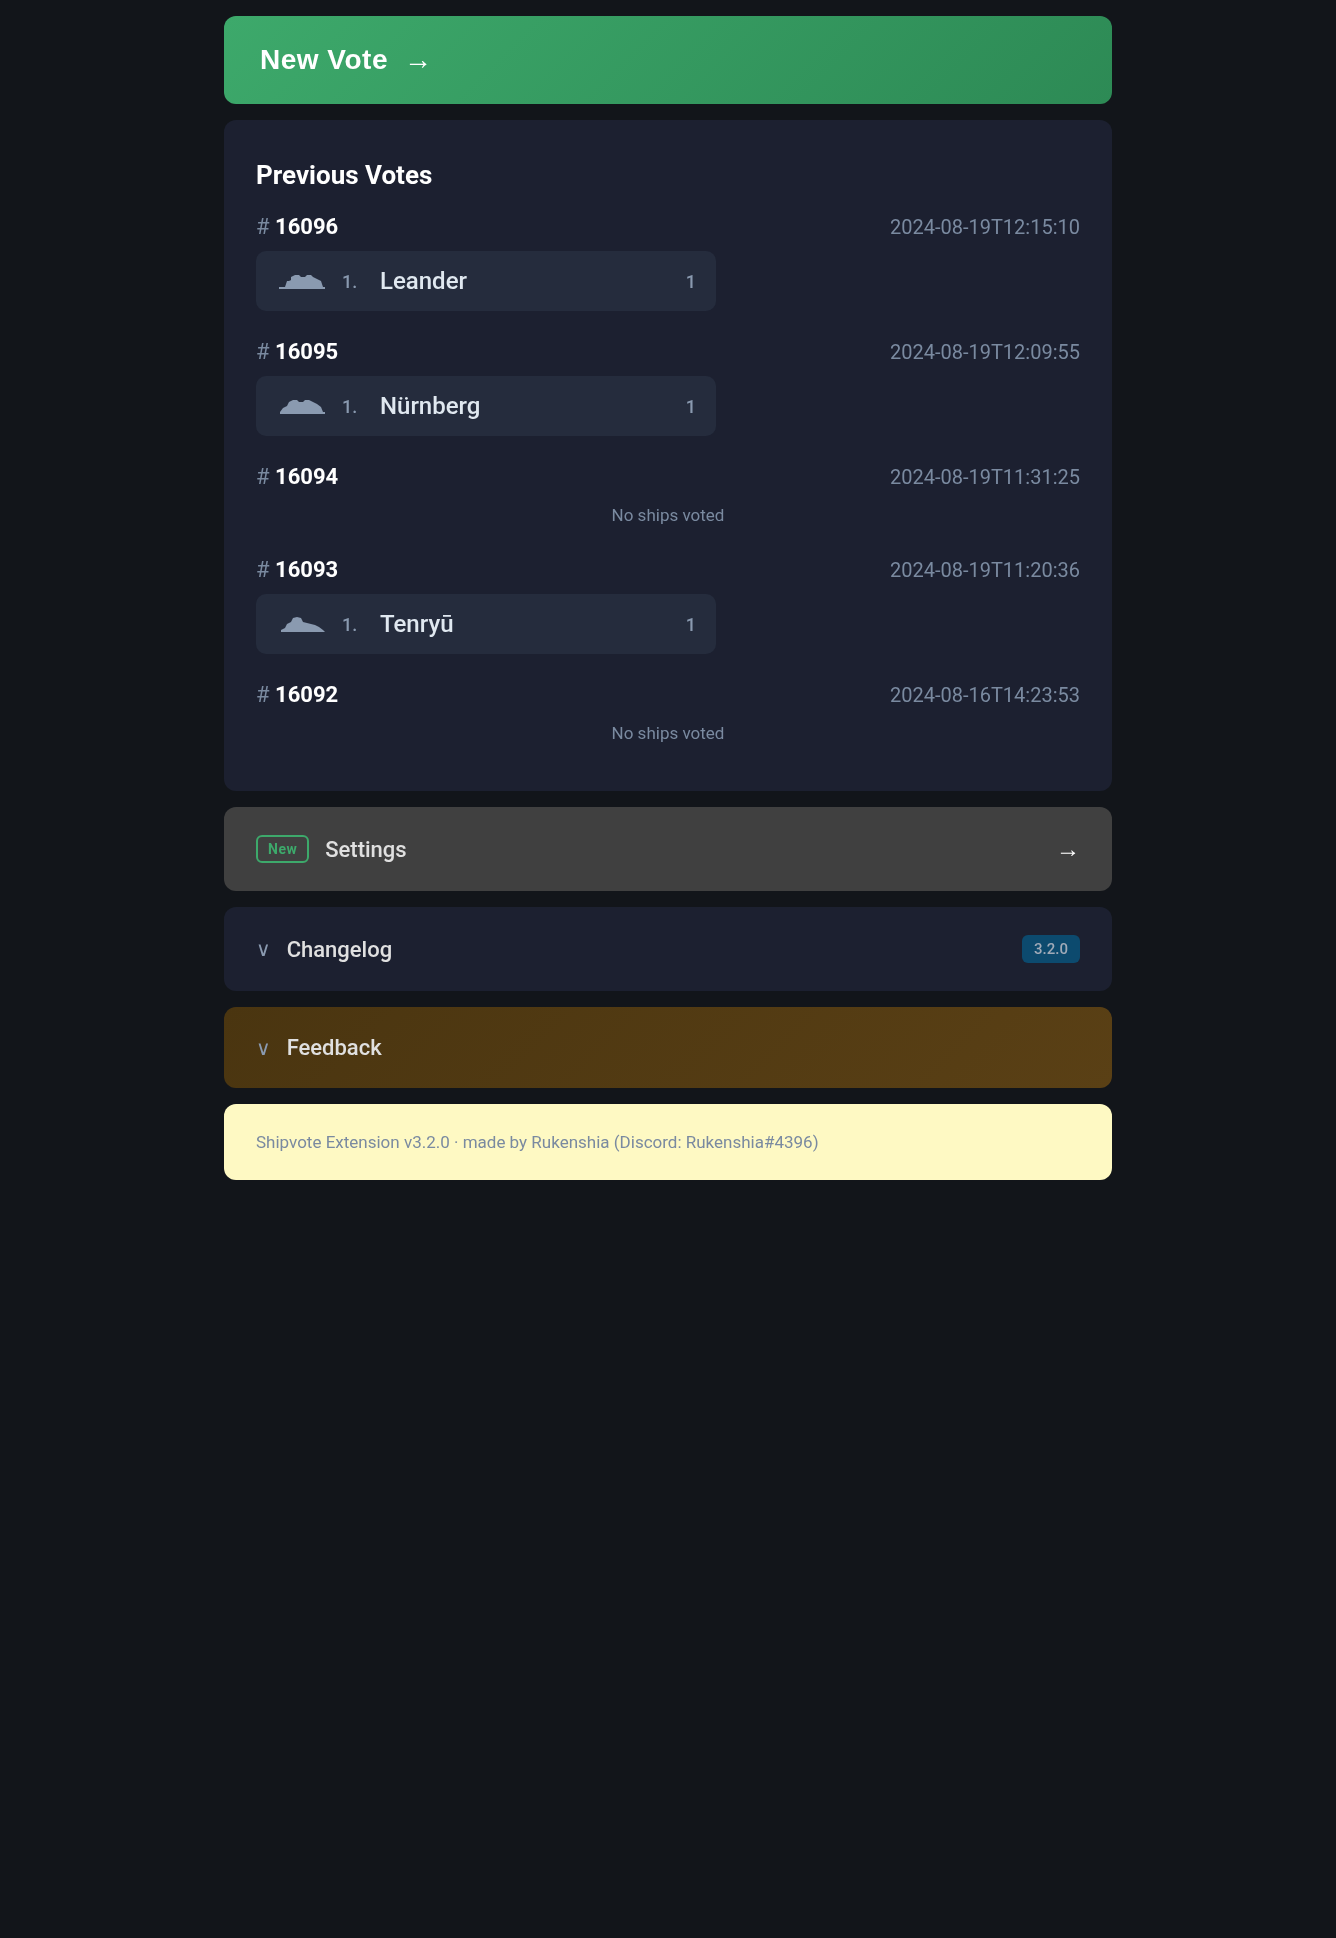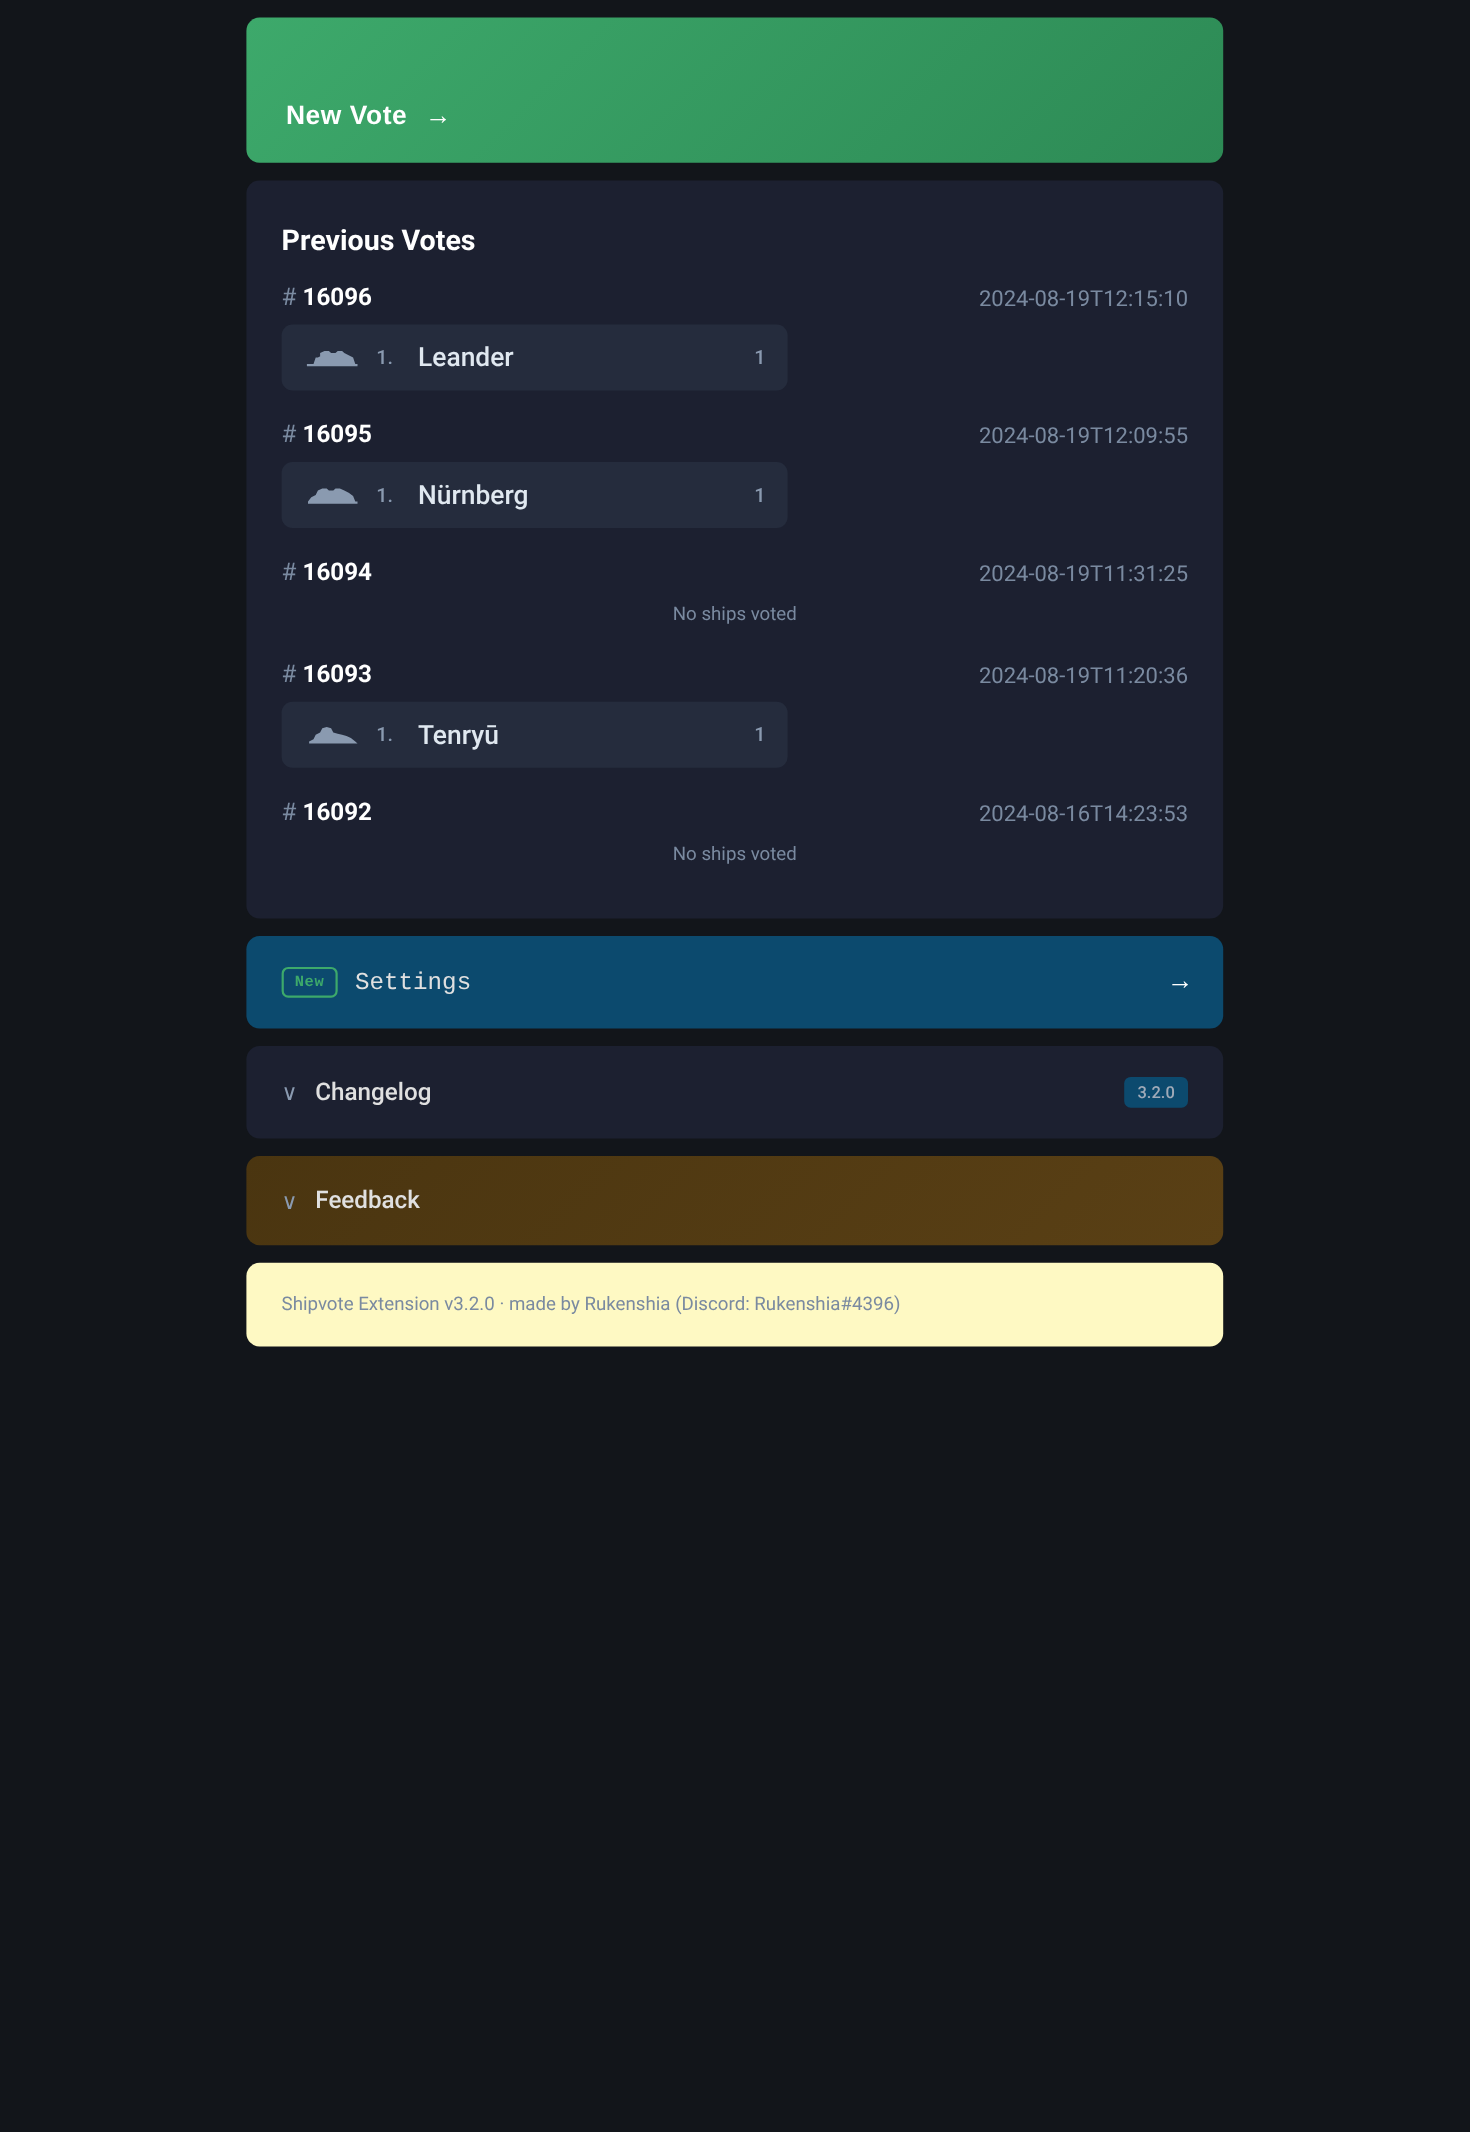--- a/index.html
+++ b/index.html
@@ -27,24 +27,23 @@
       gap: 16px;
       cursor: pointer;
       margin-bottom: 16px;
       border: none;
       width: 100%;
       text-align: left;
     }
 
     .new-vote-btn span {
       color: #ffffff;
-      font-size: 24px;
+      font-size: 28px;
       font-weight: 600;
       letter-spacing: 0.5px;
-      margin-top: 48px;
     }
 
     .arrow-icon {
       color: #ffffff;
       font-size: 24px;
     }
 
     .card {
       background-color: #1c2030;
       border-radius: 12px;
@@ -135,29 +134,28 @@
     }
 
     .ship-votes {
       color: #8a9ab0;
       font-size: 18px;
       font-weight: 500;
       margin-left: auto;
     }
 
     .settings-card {
-      background-color: #0c4a6e;
+      background-color: #404040;
       border-radius: 12px;
       padding: 28px 32px;
       margin-bottom: 16px;
       display: flex;
       align-items: center;
       gap: 16px;
       cursor: pointer;
-      font-family: Liberation Mono, monospace;
     }
 
     .new-badge {
       background-color: transparent;
       border: 2px solid #3da96b;
       color: #3da96b;
       font-size: 14px;
       font-weight: 700;
       padding: 4px 10px;
       border-radius: 6px;

